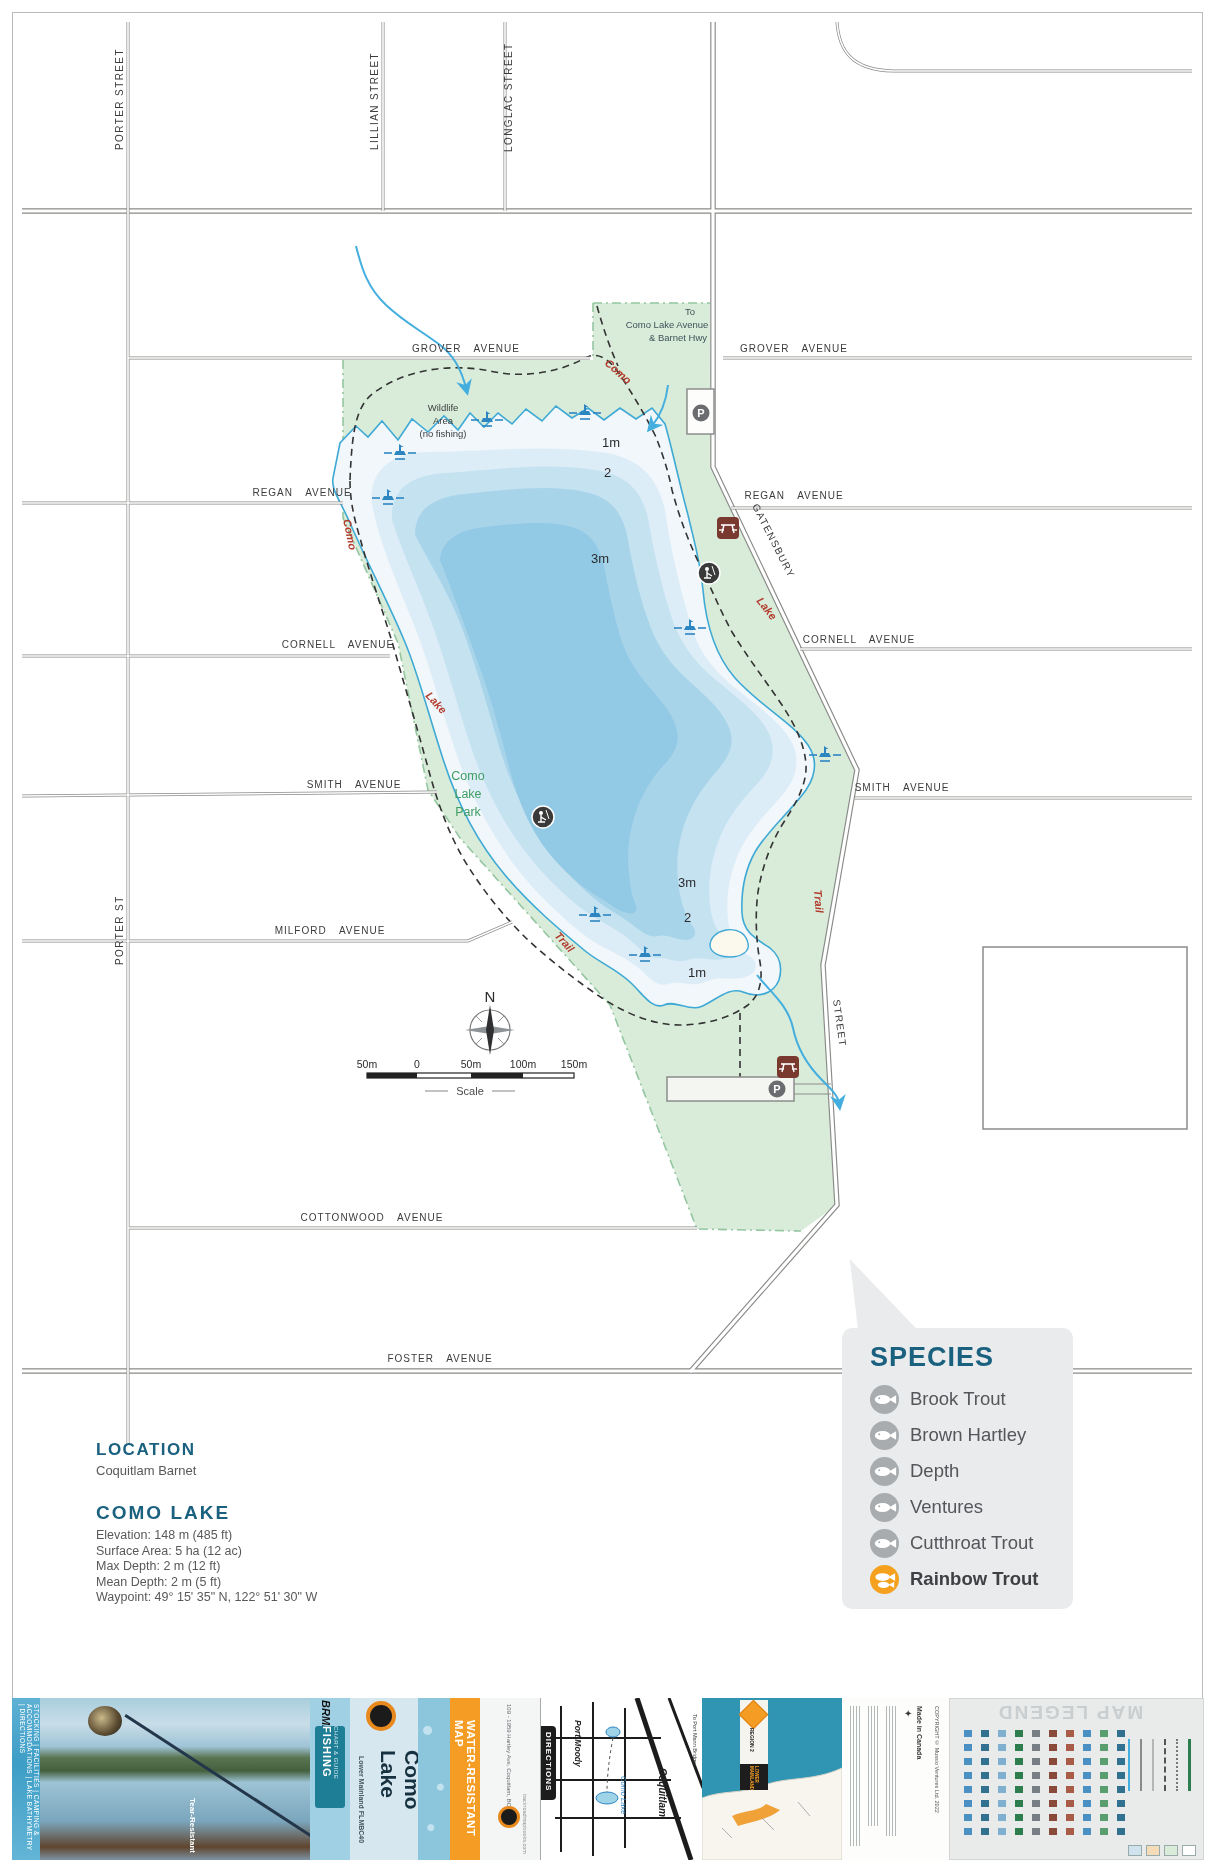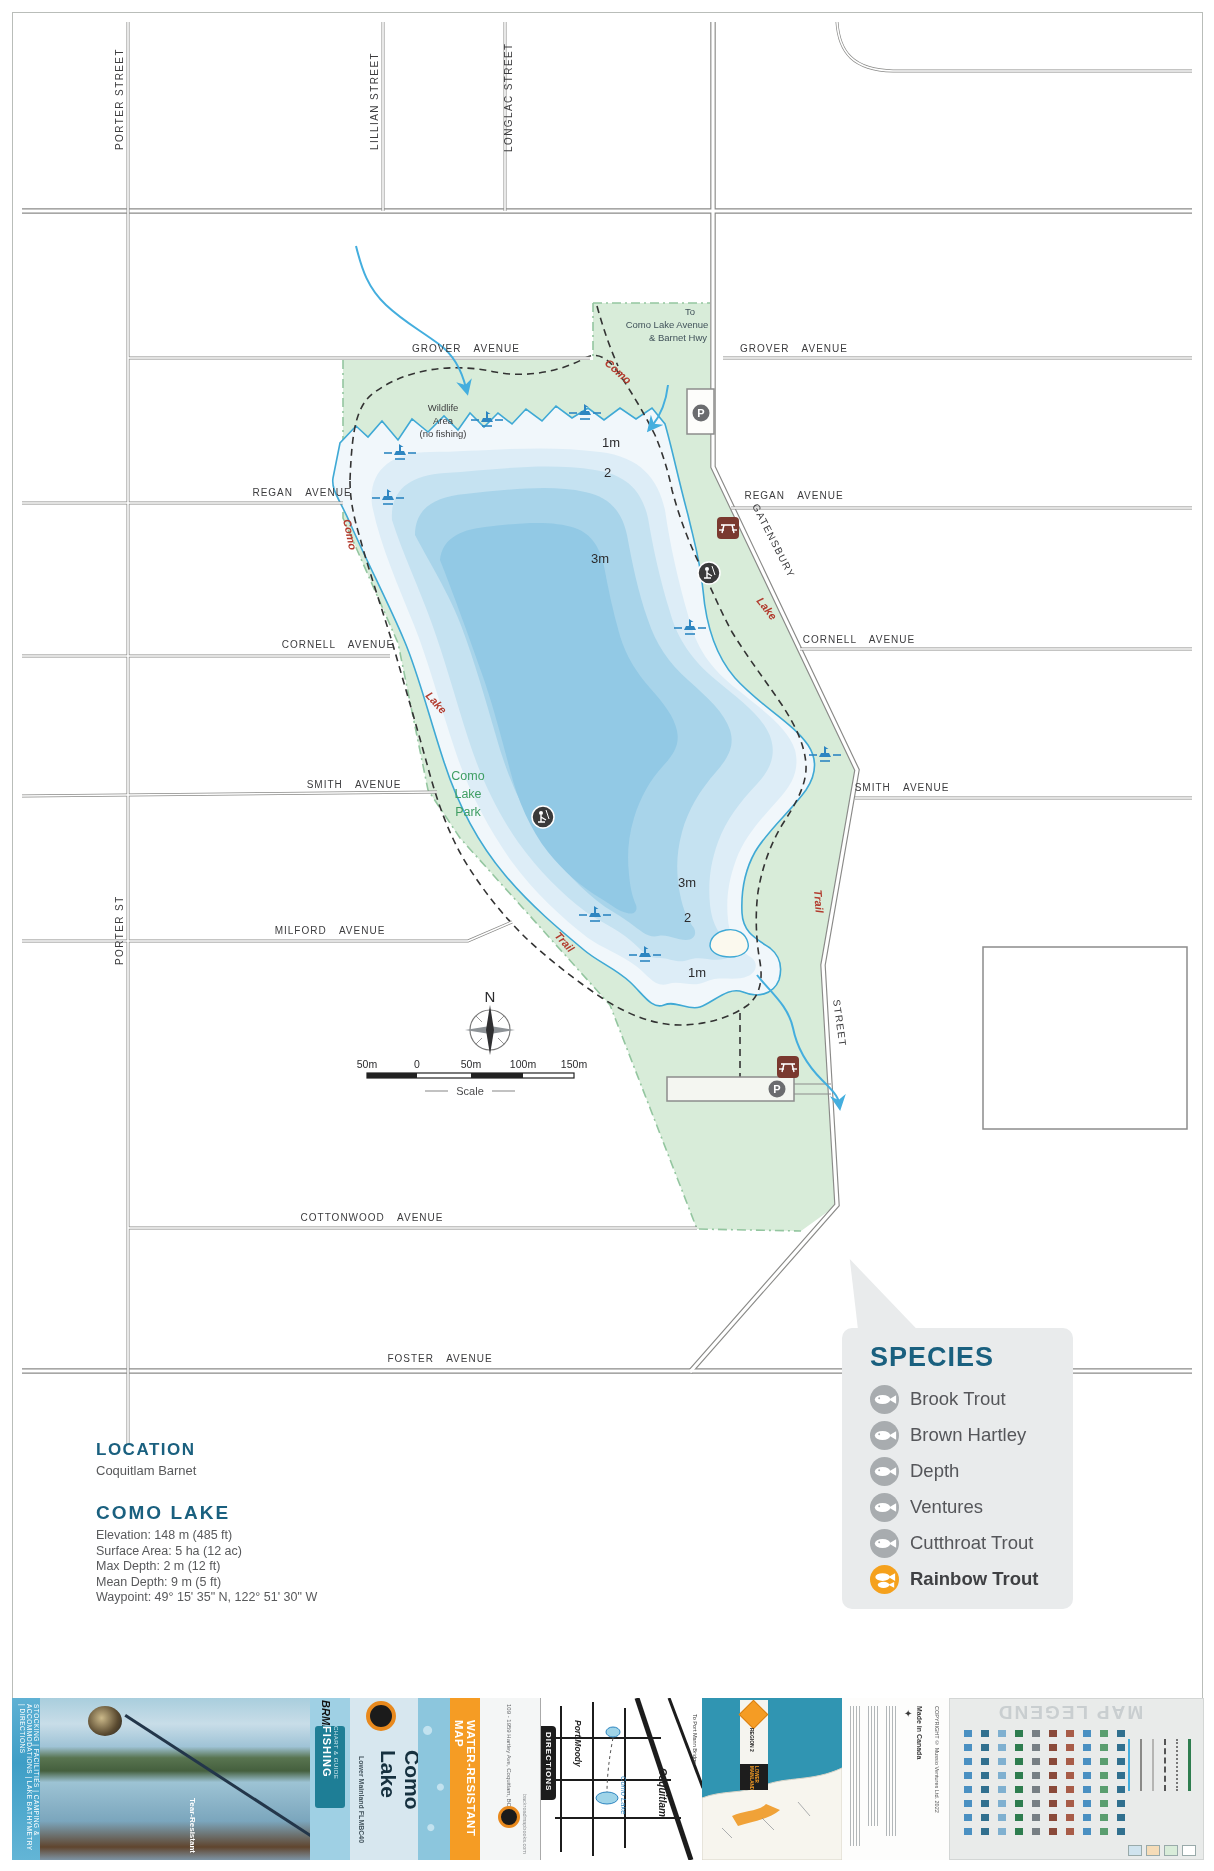--- a/index.html
+++ b/index.html
@@ -355,21 +355,21 @@
   </div>
 </div>
 
 <div id="info">
   <div class="h1">LOCATION</div>
   <div class="val">Coquitlam Barnet</div>
   <div class="h2">COMO LAKE</div>
   <div class="stat">Elevation: 148 m (485 ft)</div>
   <div class="stat">Surface Area: 5 ha (12 ac)</div>
   <div class="stat">Max Depth: 2 m (12 ft)</div>
-  <div class="stat">Mean Depth: 9 m (5 ft)</div>
+  <div class="stat">Mean Depth: 2 m (5 ft)</div>
   <div class="stat">Waypoint: 49° 15' 35" N, 122° 51' 30" W</div>
 </div>
 
 <div id="footer">
   <div class="fp" id="spine">
     <div class="v">FISHING HOT SPOTS | SPECIES &amp; STOCKING | FACILITIES | CAMPING &amp; ACCOMMODATIONS | LAKE BATHYMETRY | DIRECTIONS</div>
   </div>
   <div class="fp" id="photo">
     <div id="reel"></div>
     <div id="rod"></div>

